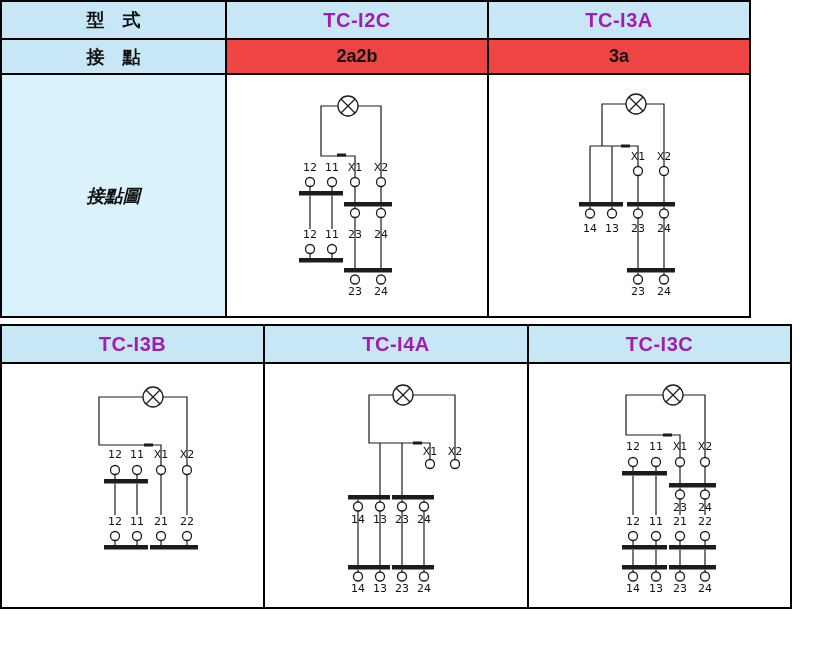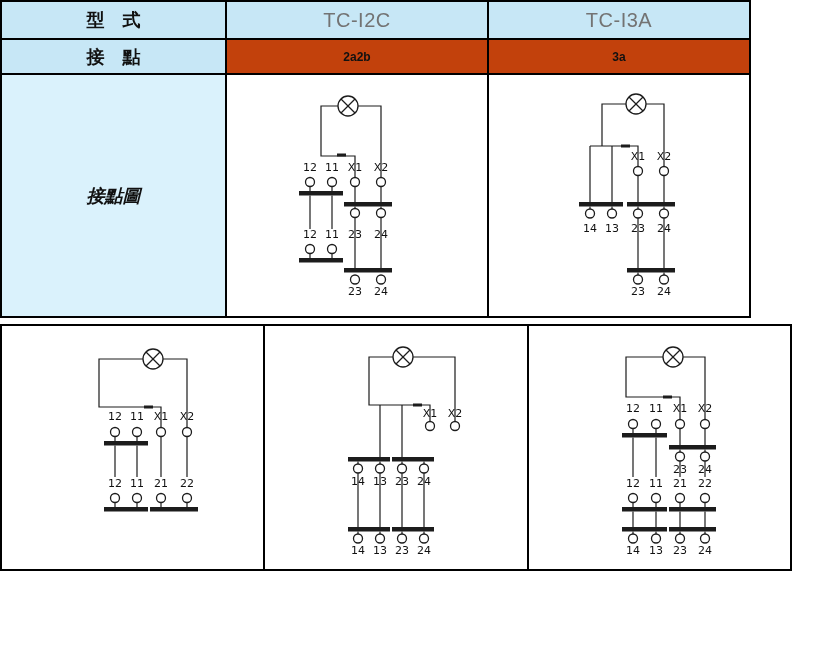--- a/index.html
+++ b/index.html
@@ -6,22 +6,22 @@
   html, body { margin: 0; padding: 0; }
   body {
     width: 817px; height: 647px; background: #ffffff;
     font-family: "Liberation Sans", "DejaVu Sans", sans-serif;
   }
   .page { position: relative; width: 817px; height: 647px; overflow: hidden; }
   table.tbl { border-collapse: collapse; table-layout: fixed; }
   table.tbl td { border: 2px solid var(--border, #000); text-align: center; vertical-align: middle; padding: 0; }
   .hdr { background: var(--header-bg, #c7e7f6); }
   .zh { font-size: 18px; font-weight: bold; color: #111; }
-  .model { font-size: 20px; font-weight: normal; color: #737373; letter-spacing: .5px; }
-  .val { font-size: 12px; font-weight: bold; color: #111; background: #c2410c; }
+  .model { font-size: 20px; font-weight: bold; color: #a21caf; letter-spacing: .5px; }
+  .val { font-size: 18px; font-weight: bold; color: #111; background: #ef4444; }
   .diag-label { background: var(--diagram-label-bg, #daf2fc); font-style: italic; }
   .diag-cell { background: #fff; vertical-align: top; margin-left: 40px; }
   .diag { display: block; margin: 0 auto; }
   .diag line, .diag path { stroke: #1c1c1c; stroke-width: 1.2; fill: none; }
   .diag circle { fill: #fff; stroke: #1c1c1c; stroke-width: 1.3; }
   .diag rect { fill: #1c1c1c; stroke: none; }
   .diag text { font-family: "DejaVu Sans", sans-serif; font-size: 11px; fill: #111; text-anchor: middle; font-weight: normal; }
   #tbl-bottom { margin-top: 6px; }
 </style>
 </head>
@@ -162,20 +162,25 @@
     </tbody>
   </table>
 
   <table class="tbl" id="tbl-bottom" style="width:790px">
     <colgroup>
         <col style="width:263px">
         <col style="width:264px">
         <col style="width:263px">
       </colgroup>
     <tbody>
+    <tr style="height:38px">
+      <td class="hdr model">TC-I3B</td>
+      <td class="hdr model">TC-I4A</td>
+      <td class="hdr model">TC-I3C</td>
+    </tr>
     <tr style="height:245px">
 
       <td class="diag-cell">
         <svg class="diag" width="259" height="241" viewBox="0 0 259 241">
           <g>
             <circle cx="150" cy="32" r="10"></circle>
             <line x1="143" y1="25" x2="157" y2="39"></line>
                 <line x1="143" y1="39" x2="157" y2="25"></line>
           </g>
           <g>

